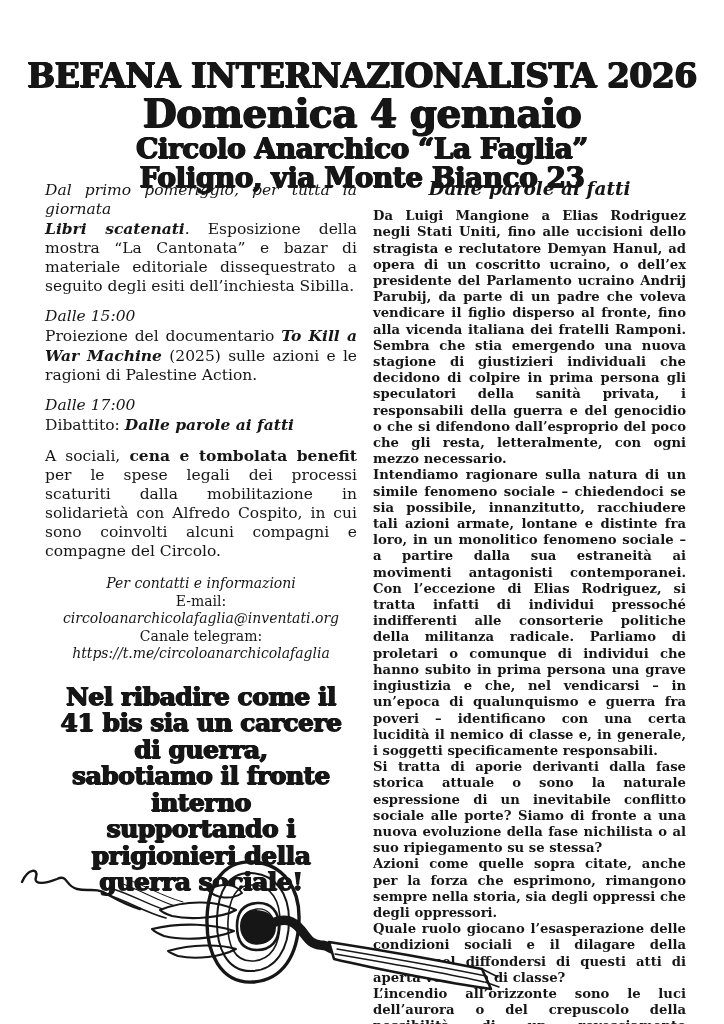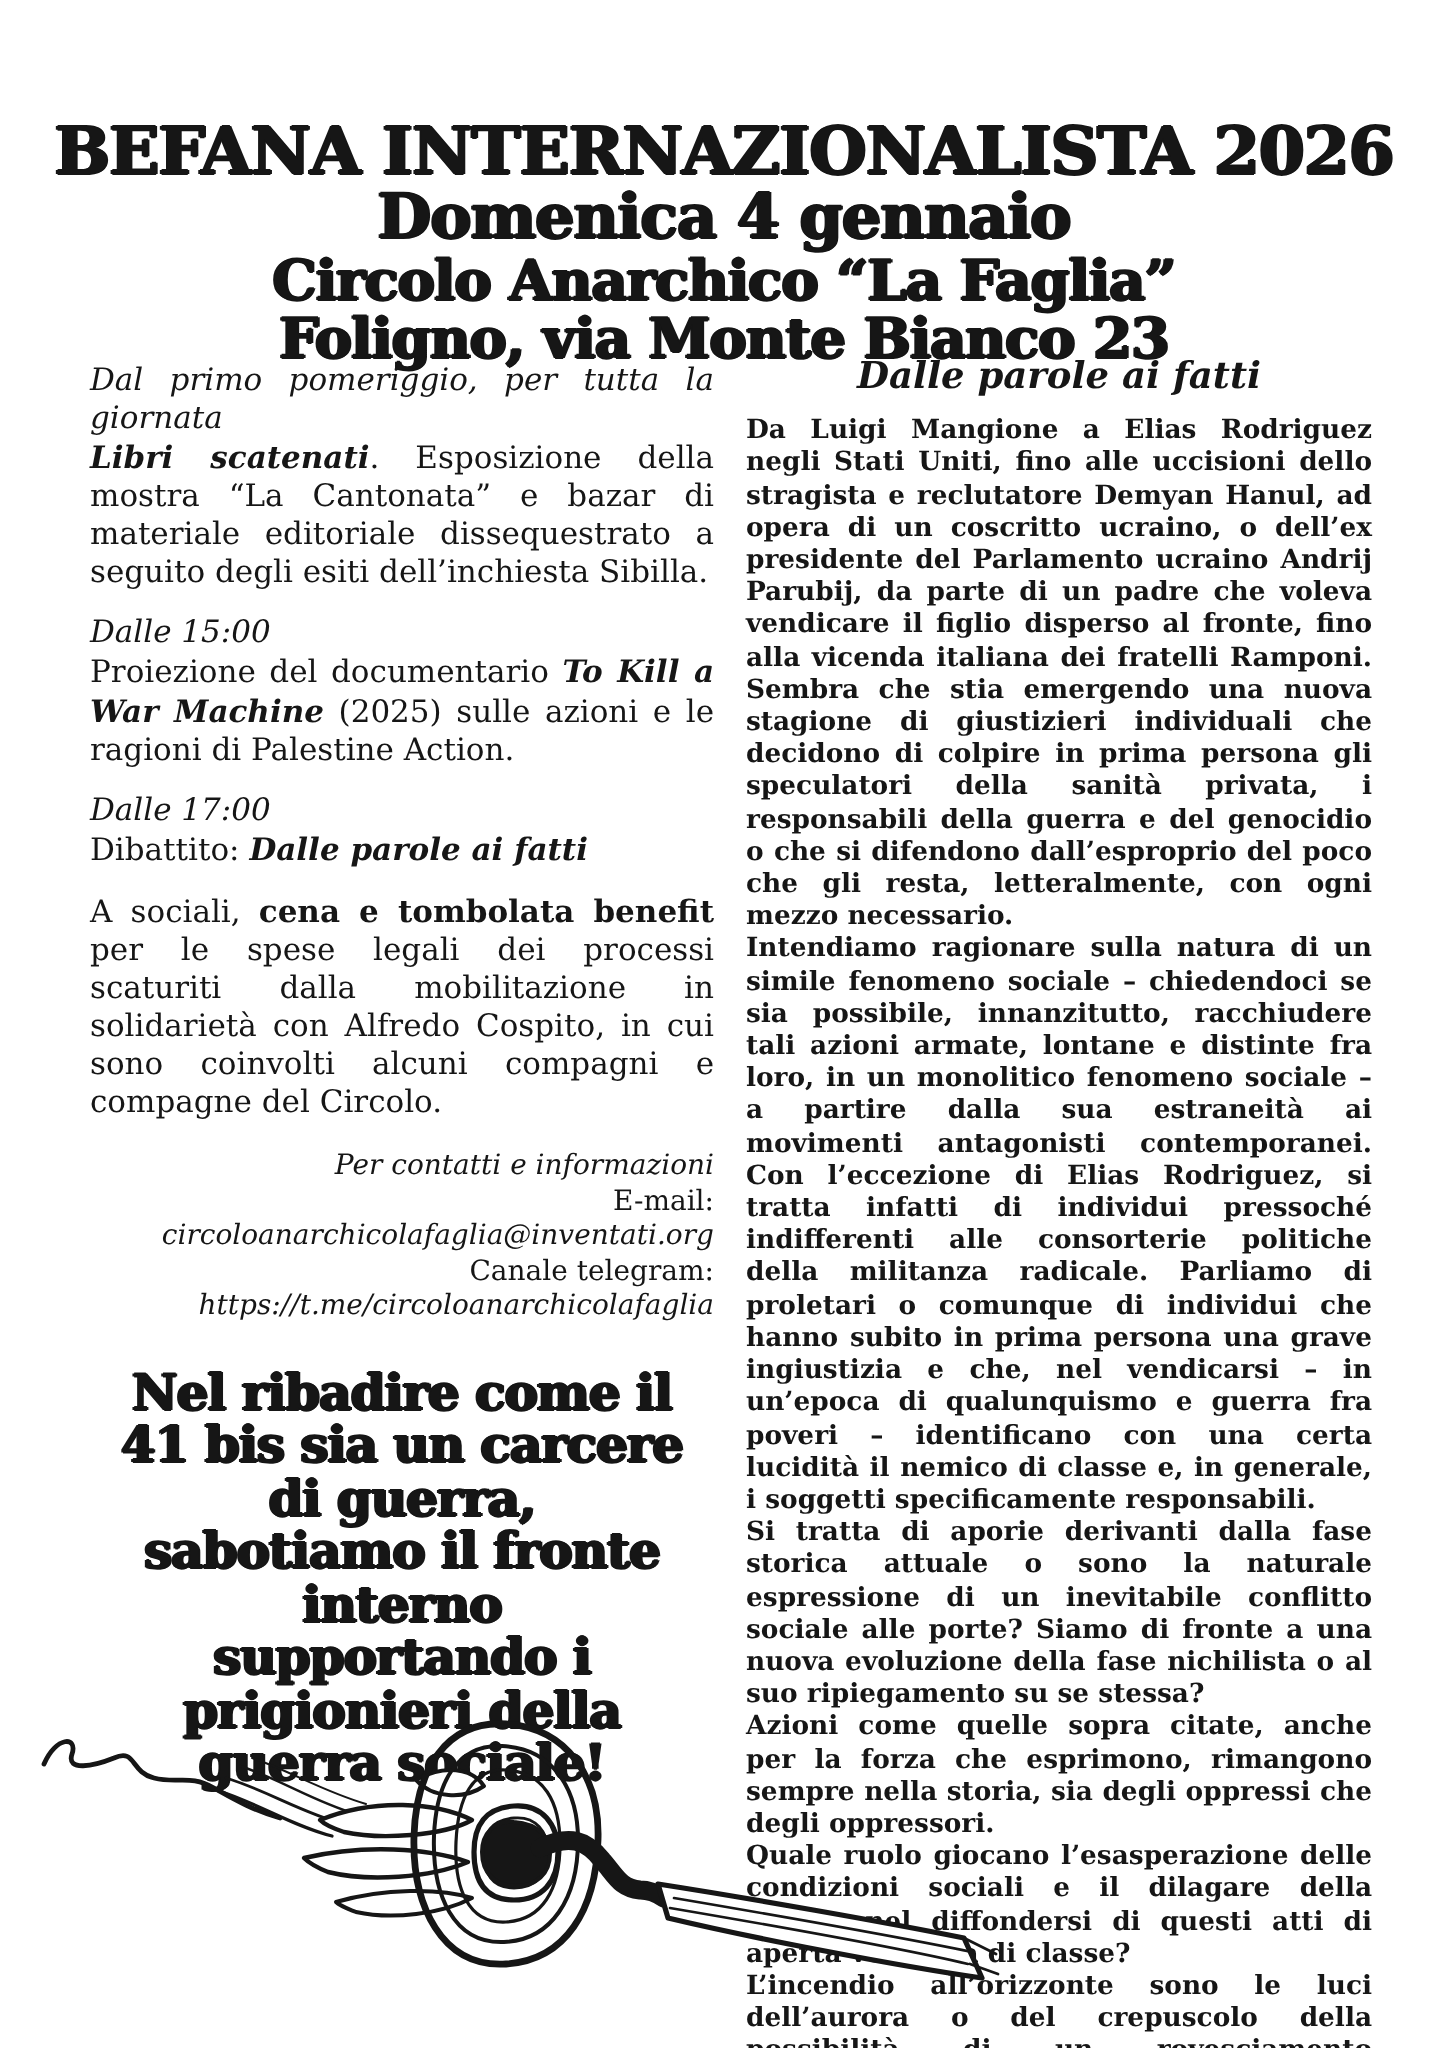--- a/index.html
+++ b/index.html
@@ -17,21 +17,21 @@
     letter-spacing: -0.5px;
   }
   
   .header {
     position: absolute;
     top: 59px; left: 0; right: 0;
     text-align: center;
     line-height: 1.04;
   }
   .header .l1 { font-size: 33px; }
-  .header .l2 { font-size: 31px; }
+  .header .l2 { font-size: 39px; }
   .header .l3 { font-size: 28px; }
   .header .l4 { font-size: 28px; }
   
   .col-left {
     position: absolute;
     top: 181px; left: 45px; width: 312px;
     font-size: 15.5px;
     line-height: 19px;
     text-align: justify;
   }
@@ -44,21 +44,21 @@
   }
   .it { font-style: italic; }
   .bit { font-style: italic; font-weight: bold; }
   .b { font-weight: bold; }
   .slot { margin-bottom: 11px; }
   .contacts {
     margin-top: 14px;
     margin-bottom: 20px;
     font-size: 14px;
     line-height: 17.5px;
-    text-align: right;
+    text-align: center;
   }
   .contacts div { white-space: nowrap; }
   .slogan {
     font-size: 25px;
     line-height: 26.5px;
     text-align: center;
     white-space: pre-line;
     margin-top: 21px;
   }
   .essay-title {

